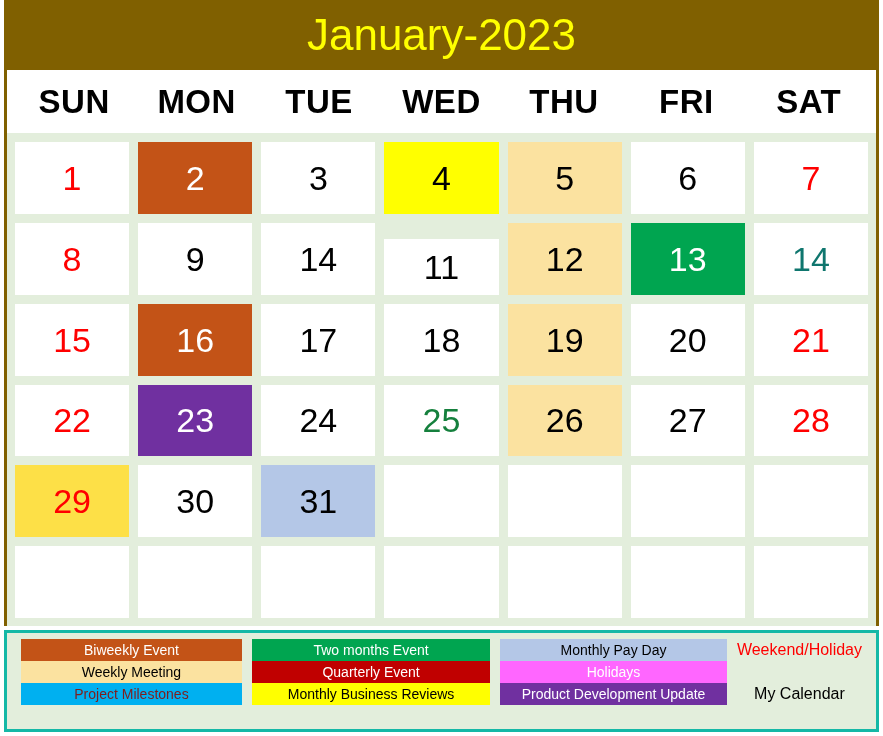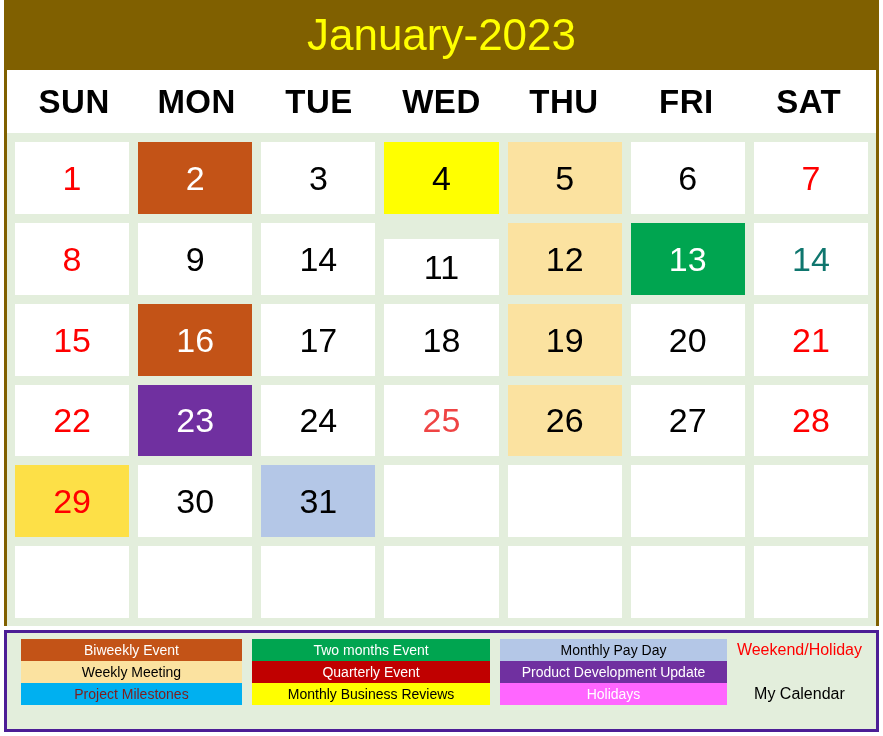--- a/index.html
+++ b/index.html
@@ -109,21 +109,21 @@
   .day-num { pointer-events: none; }
 
   
   .legend-box {
     position: absolute;
     left: 4px;
     top: 630px;
     width: 875px;
     height: 102px;
     background: #e3eedc;
-    border: 3px solid #4c1d95;
+    border: 3px solid #14b8a6;
     box-sizing: border-box;
   }
   .legend-inner {
     position: relative;
     width: 100%;
     height: 100%;
     display: flex;
     padding: 6px 14px 10px 14px;
     box-sizing: border-box;
     gap: 10px;
@@ -251,21 +251,21 @@
         </div>
         <div class="day-cell" style="background: rgb(255, 255, 255); color: rgb(255, 0, 0);">
           <span class="day-num">22</span>
         </div>
         <div class="day-cell" style="background: rgb(112, 48, 160); color: rgb(255, 255, 255);">
           <span class="day-num">23</span>
         </div>
         <div class="day-cell" style="background: rgb(255, 255, 255); color: rgb(0, 0, 0);">
           <span class="day-num">24</span>
         </div>
-        <div class="day-cell" style="background: rgb(255, 255, 255); color: #ef4444;">
+        <div class="day-cell" style="background: rgb(255, 255, 255); color: #15803d;">
           <span class="day-num">25</span>
         </div>
         <div class="day-cell" style="background: rgb(251, 226, 160); color: rgb(0, 0, 0);">
           <span class="day-num">26</span>
         </div>
         <div class="day-cell" style="background: rgb(255, 255, 255); color: rgb(0, 0, 0);">
           <span class="day-num">27</span>
         </div>
         <div class="day-cell" style="background: rgb(255, 255, 255); color: rgb(255, 0, 0);">
           <span class="day-num">28</span>
@@ -323,22 +323,22 @@
           <div class="legend-item" style="background: rgb(251, 226, 160); color: rgb(0, 0, 0);">Weekly Meeting</div>
           <div class="legend-item" style="background: rgb(0, 176, 240); color: #7f1d1d;">Project Milestones</div>
         </div>
       <div class="legend-col c2" id="legend-col-1">
           <div class="legend-item" style="background: rgb(0, 165, 80); color: rgb(255, 255, 255);">Two months Event</div>
           <div class="legend-item" style="background: rgb(192, 0, 0); color: rgb(255, 255, 255);">Quarterly Event</div>
           <div class="legend-item" style="background: rgb(255, 255, 0); color: rgb(0, 0, 0);">Monthly Business Reviews</div>
         </div>
       <div class="legend-col c3" id="legend-col-2">
           <div class="legend-item" style="background: rgb(180, 199, 231); color: rgb(0, 0, 0);">Monthly Pay Day</div>
+          <div class="legend-item" style="background: rgb(255, 102, 255); color: rgb(255, 255, 255);">Holidays</div>
           <div class="legend-item" style="background: rgb(112, 48, 160); color: rgb(255, 255, 255);">Product Development Update</div>
-          <div class="legend-item" style="background: rgb(255, 102, 255); color: rgb(255, 255, 255);">Holidays</div>
         </div>
       <div class="legend-col c4" id="legend-col-notes">
           <div class="legend-note" style="color: rgb(255, 0, 0);">Weekend/Holiday</div>
           <div class="legend-note spacer" style="color: rgb(0, 0, 0);"></div>
           <div class="legend-note" style="color: rgb(0, 0, 0);">My Calendar</div>
         </div>
     </div>
   </div>
 
 </div>

